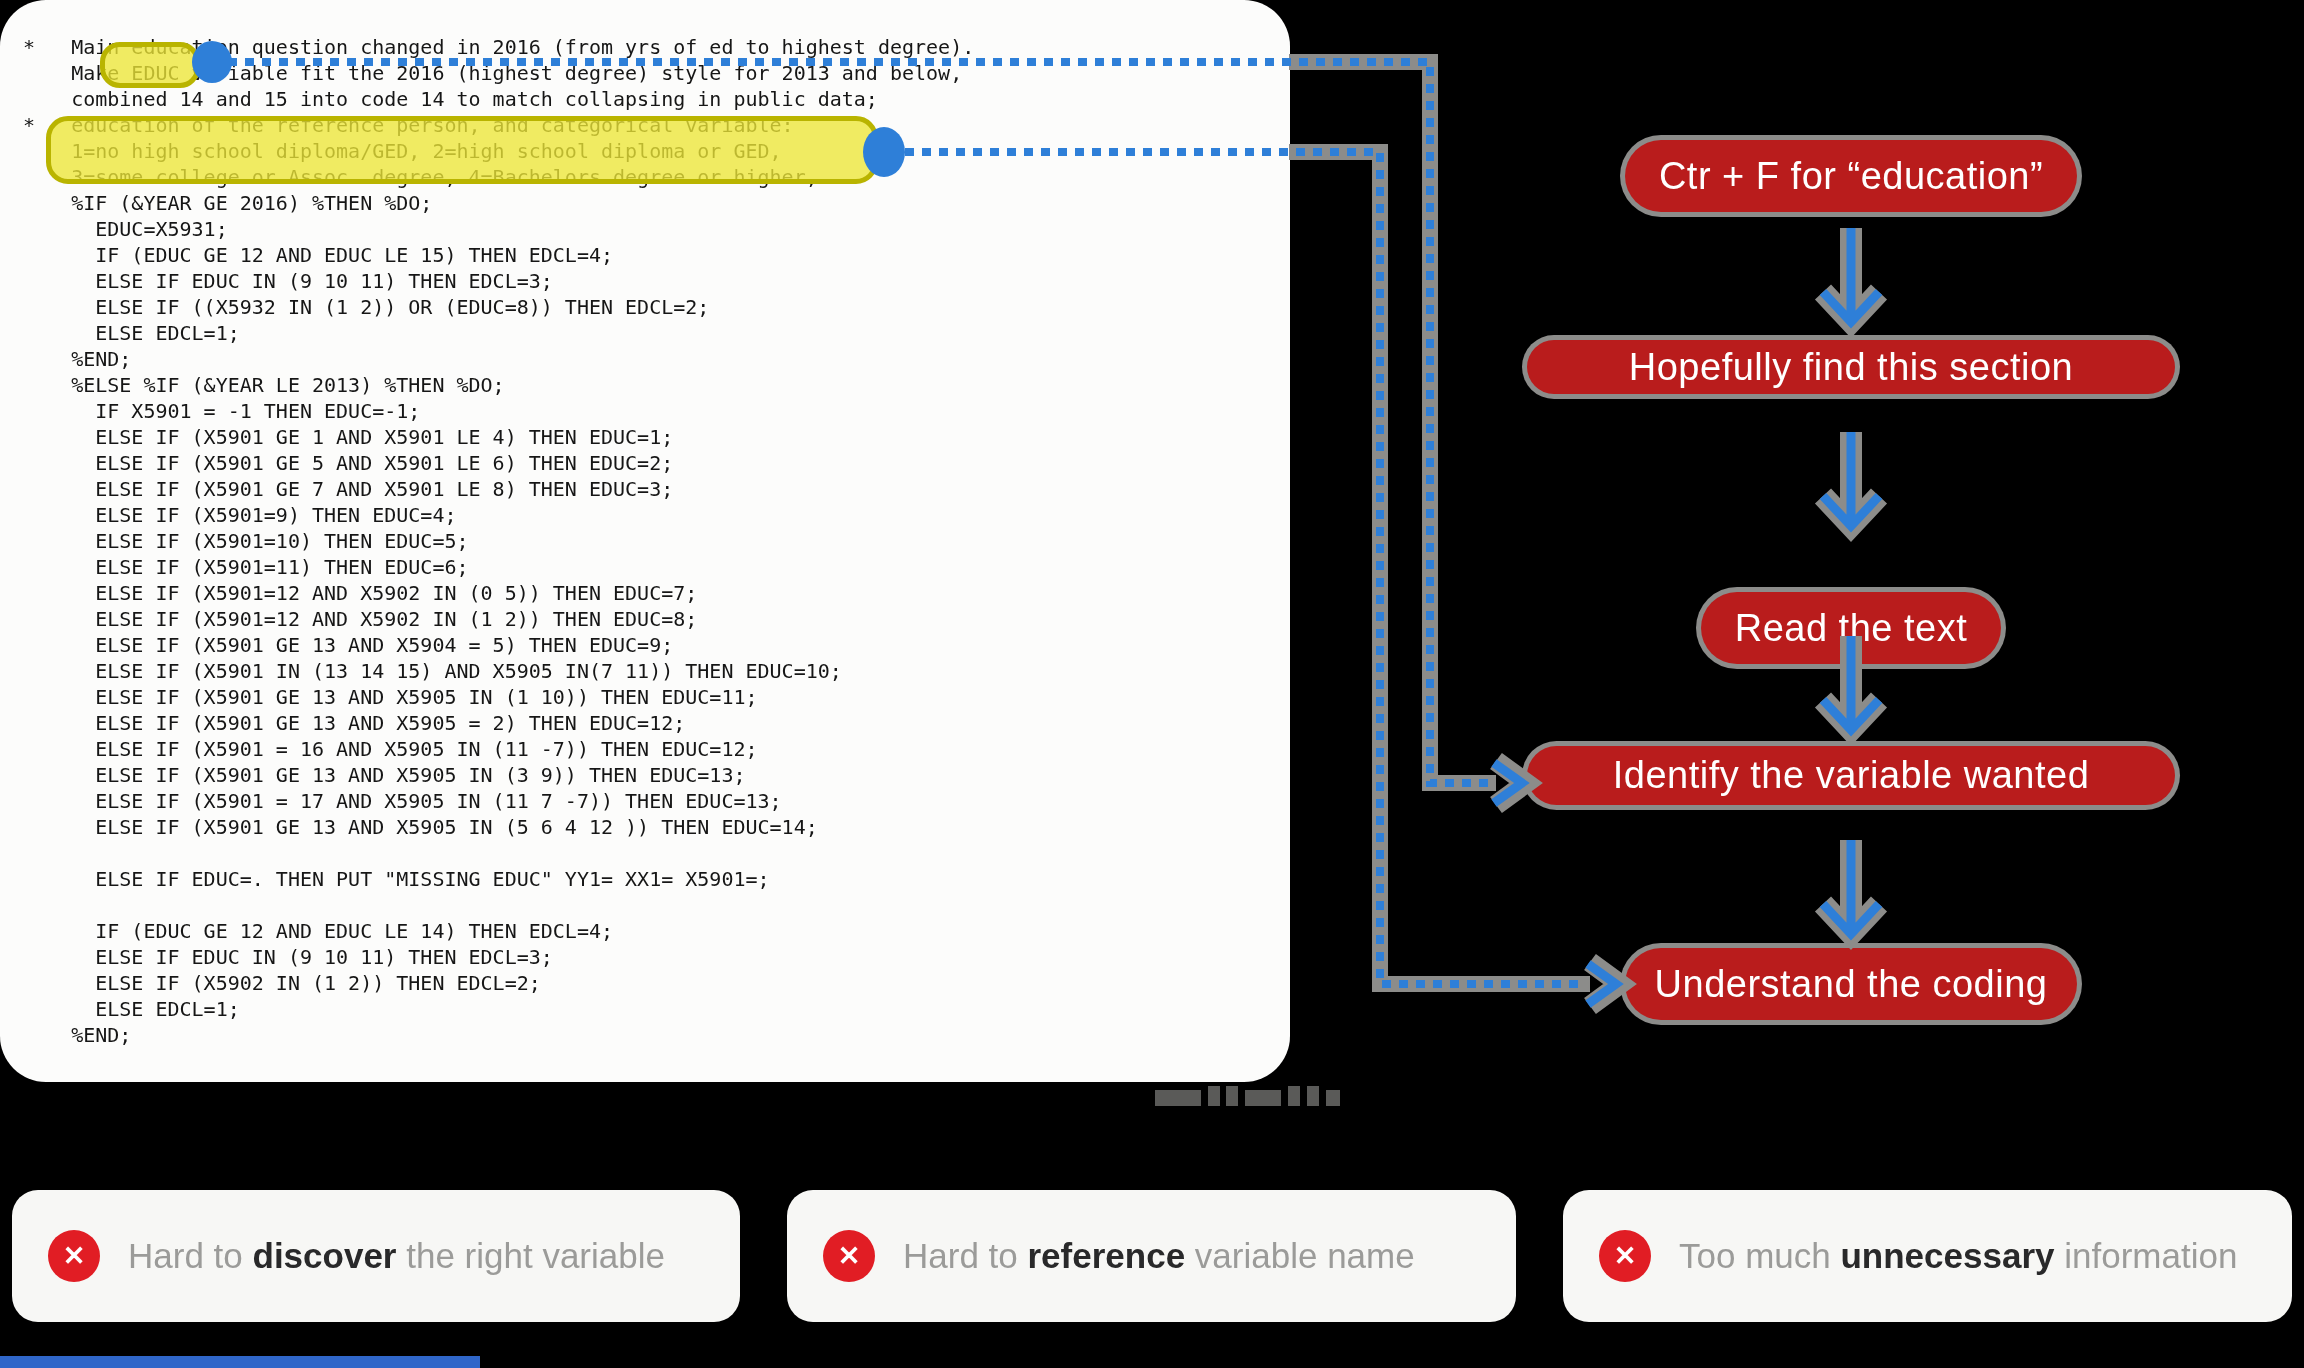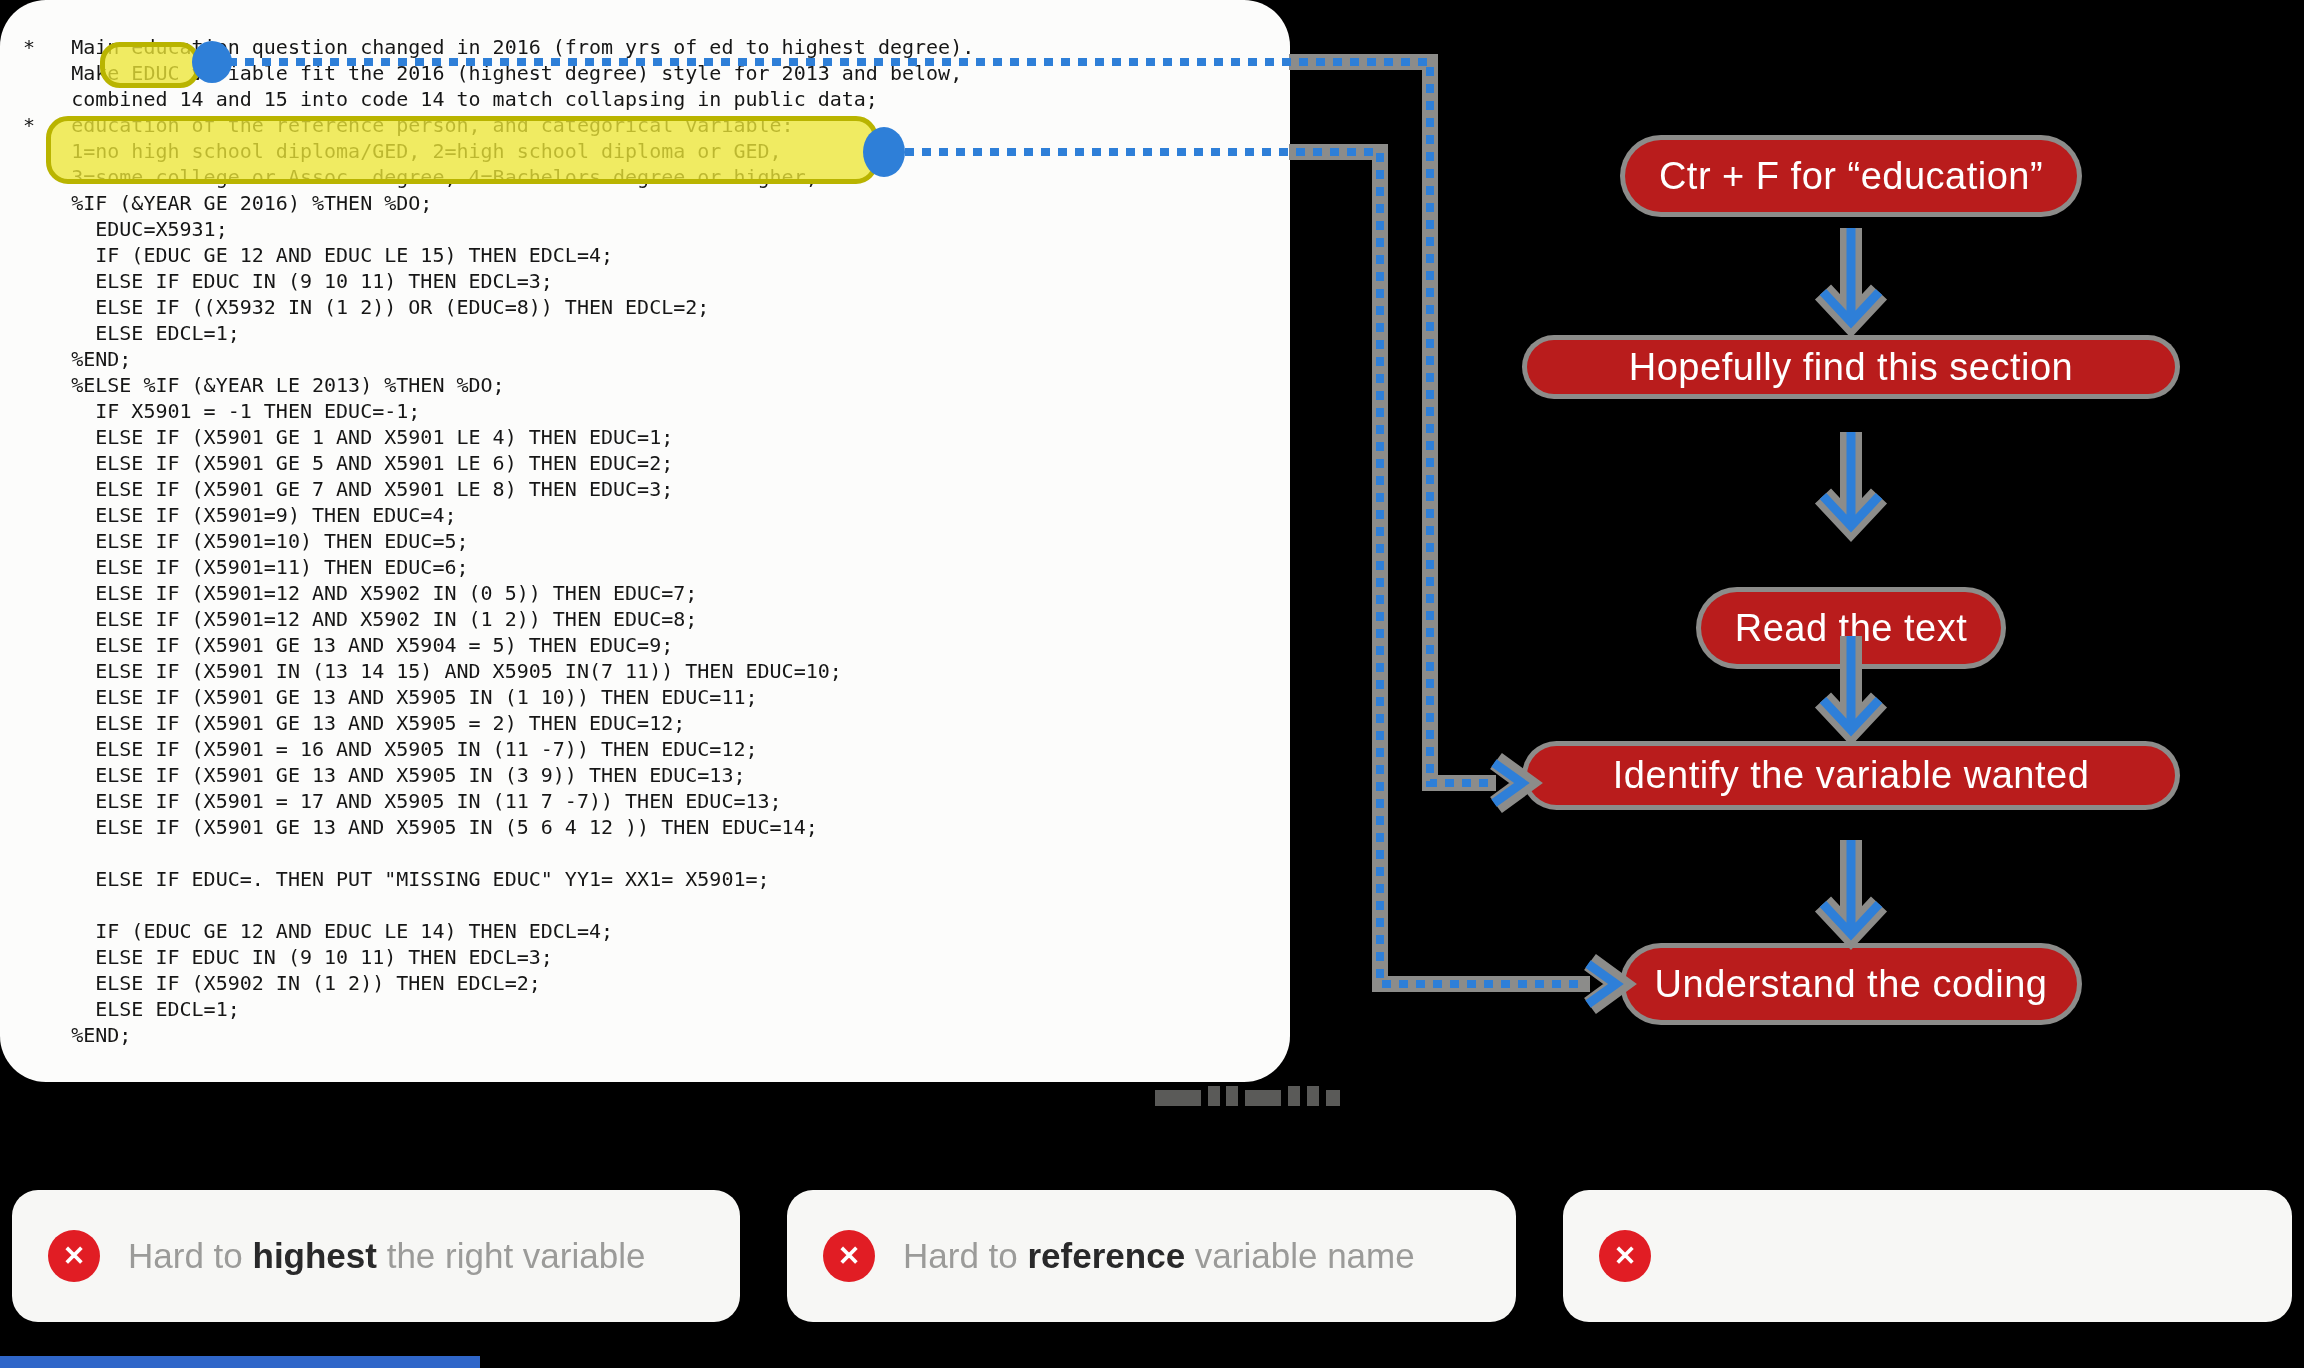--- a/index.html
+++ b/index.html
@@ -141,28 +141,29 @@
 </div>
 <div class="pill pill-4">
   <span>Identify the variable wanted</span>
 </div>
 <div class="pill pill-5">
   <span>Understand the coding</span>
 </div>
 
 <div class="card card-1">
   <span class="err">✕</span>
-  <span class="card-text"><span>Hard to </span><b>highest</b><span> the right variable</span></span>
+  <span class="card-text"><span>Hard to </span><b>discover</b><span> the right variable</span></span>
 </div>
 <div class="card card-2">
   <span class="err">✕</span>
   <span class="card-text"><span>Hard to </span><b>reference</b><span> variable name</span></span>
 </div>
 <div class="card card-3">
   <span class="err">✕</span>
+  <span class="card-text"><span>Too much </span><b>unnecessary</b><span> information</span></span>
 </div>
 
 <div class="scrub" style="left:1155px;width:46px;height:16px;"></div>
 <div class="scrub" style="left:1208px;width:12px;height:20px;top:1086px;"></div>
 <div class="scrub" style="left:1226px;width:12px;height:20px;top:1086px;"></div>
 <div class="scrub" style="left:1245px;width:36px;height:16px;"></div>
 <div class="scrub" style="left:1288px;width:12px;height:20px;top:1086px;"></div>
 <div class="scrub" style="left:1307px;width:12px;height:20px;top:1086px;"></div>
 <div class="scrub" style="left:1326px;width:14px;height:16px;"></div>
 <div class="progress"></div>

